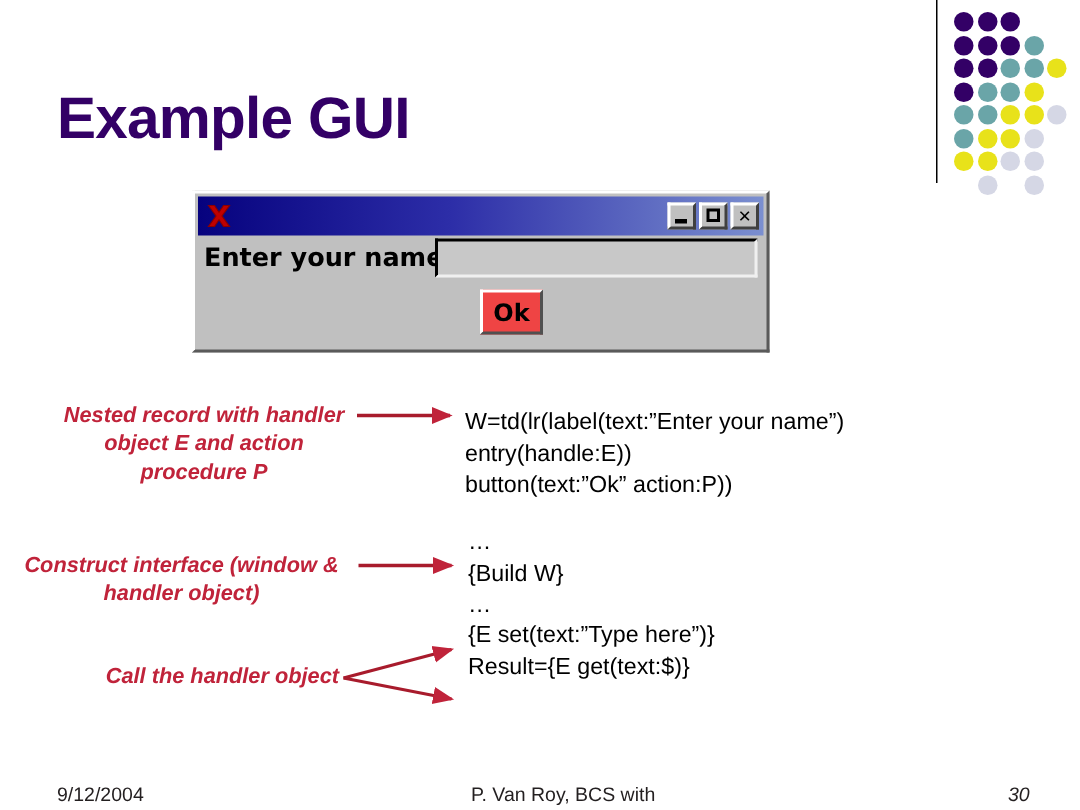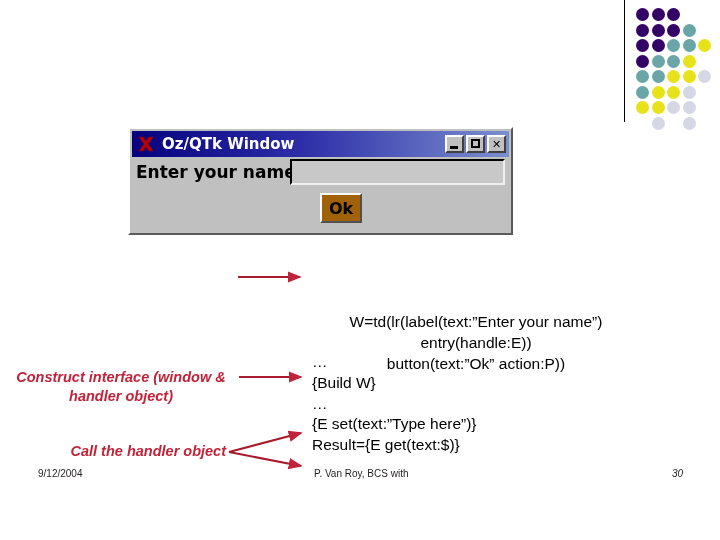--- a/index.html
+++ b/index.html
@@ -157,21 +157,21 @@
     border-right: 2px solid #f0f0f0;
     border-bottom: 2px solid #f0f0f0;
     box-sizing: border-box;
   }
   #gui-okbtn {
     position: absolute;
     left: 190px;
     top: 64px;
     width: 42px;
     height: 30px;
-    background: #a16207;
+    background: #ef4444;
     border-top: 2px solid #ffffff;
     border-left: 2px solid #ffffff;
     border-right: 2px solid #505050;
     border-bottom: 2px solid #505050;
     box-sizing: border-box;
     display: flex;
     align-items: center;
     justify-content: center;
     font-size: 16px;
     font-weight: bold;
@@ -195,37 +195,37 @@
 
   
   .code {
     position: absolute;
     color: #000000;
     font-size: 15.5px;
     font-family: "Liberation Sans", sans-serif;
     white-space: pre;
     line-height: 1.34;
   }
-  #code-top { left: 310px; top: 272px; text-align: center; width: 332px; margin-top: 40px; }
+  #code-top { left: 310px; top: 272px; width: 332px; }
   #code-bottom { left: 312px; top: 352px; }
 
   
   #arrows {
     position: absolute;
     left: 0; top: 0;
     width: 720px;
     height: 540px;
     pointer-events: none;
   }
 
   
   .footer {
     position: absolute;
-    top: 468px;
-    font-size: 10px;
+    top: 522px;
+    font-size: 13px;
     color: #231f20;
     font-family: "Liberation Sans", sans-serif;
   }
   #footer-date { left: 38px; }
   #footer-center { left: 314px; }
   #footer-page { left: 672px; font-style: italic; }
 </style>
 </head>
 <body>
 
@@ -260,42 +260,43 @@
       <div class="deco-dot" style="left: 31px; top: 77.5px; background: rgb(232, 226, 26);"></div>
       <div class="deco-dot" style="left: 46.5px; top: 77.5px; background: rgb(213, 215, 229);"></div>
       <div class="deco-dot" style="left: 0px; top: 93px; background: rgb(232, 226, 26);"></div>
       <div class="deco-dot" style="left: 15.5px; top: 93px; background: rgb(232, 226, 26);"></div>
       <div class="deco-dot" style="left: 31px; top: 93px; background: rgb(213, 215, 229);"></div>
       <div class="deco-dot" style="left: 46.5px; top: 93px; background: rgb(213, 215, 229);"></div>
       <div class="deco-dot" style="left: 15.5px; top: 108.5px; background: rgb(213, 215, 229);"></div>
       <div class="deco-dot" style="left: 46.5px; top: 108.5px; background: rgb(213, 215, 229);"></div>
     </div>
 
+  <div id="slide-title">Example GUI</div>
 
   <div id="gui-window">
 
     <div id="gui-titlebar">
       <div id="gui-logo">
         <svg width="22" height="22" viewBox="0 0 22 22" aria-hidden="true">
           <path d="M4 4 L9 11 L4 18 L8 18 L11 13.5 L14 18 L18 18 L13 11 L18 4 L14 4 L11 8.5 L8 4 Z" fill="#c00000" stroke="#8a0000" stroke-width="0.8"></path>
         </svg>
       </div>
-      <div id="gui-title-text">Oz/QTk Window</div>
       <div id="gui-winbtns">
         <div class="winbtn" id="btn-min"></div>
         <div class="winbtn" id="btn-max"></div>
         <div class="winbtn" id="btn-close">✕</div>
       </div>
     </div>
 
     <div id="gui-row-label">Enter your name</div>
     <div id="gui-entry"></div>
     <div id="gui-okbtn">Ok</div>
   </div>
 
+  <div class="annot" id="annot-nested">Nested record with handler object E and action procedure P</div>
   <div class="annot" id="annot-call">Call the handler object</div>
   <div class="annot" id="annot-construct">Construct interface (window &amp; handler object)</div>
 
   <div class="code" id="code-top">W=td(lr(label(text:”Enter your name”)
 entry(handle:E))
 button(text:”Ok” action:P))</div>
   <div class="code" id="code-bottom">…
 {Build W}
 …
 {E set(text:”Type here”)}

